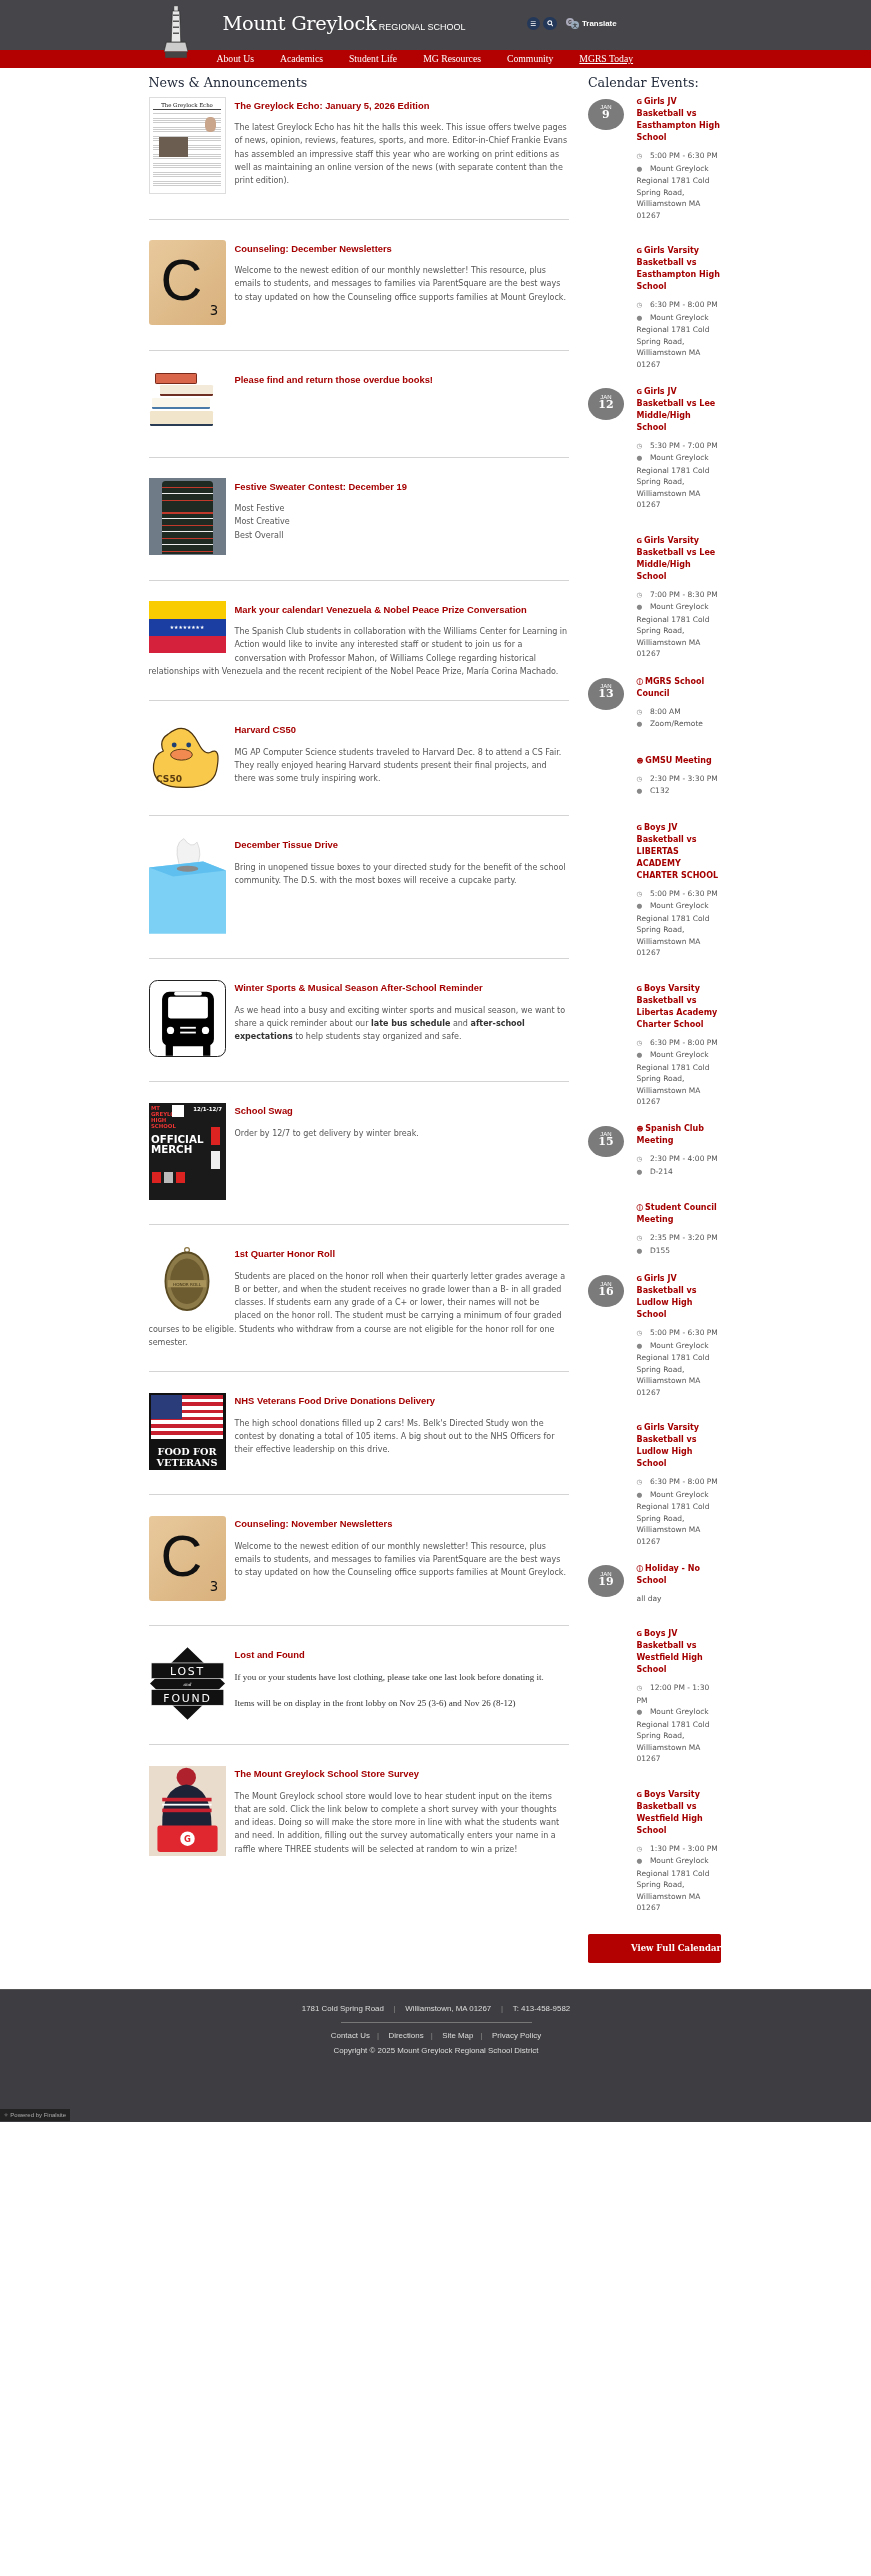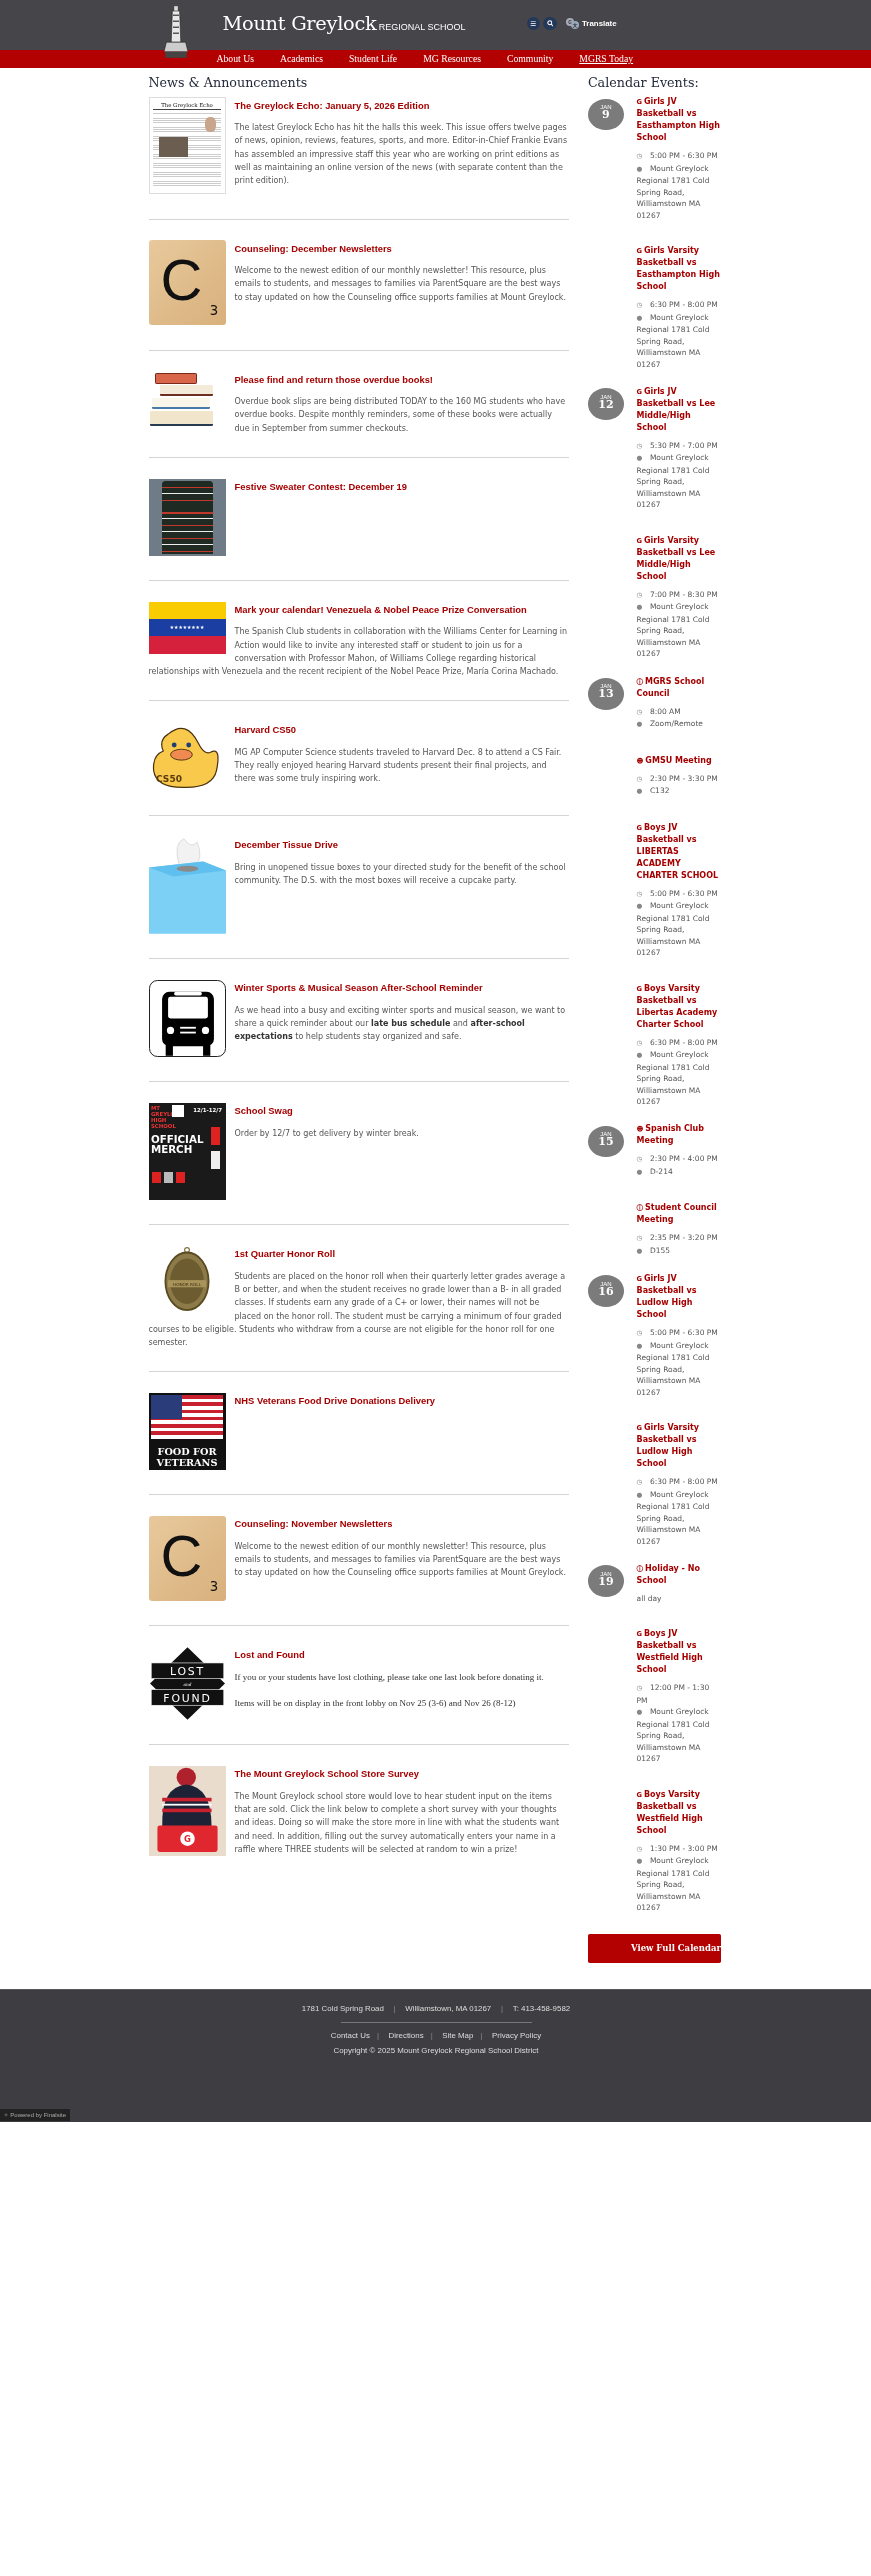--- a/index.html
+++ b/index.html
@@ -163,28 +163,34 @@
     </article>
 
     <article class="news-item">
       <div class="thumb books">
         <div style="left:6px;top:1.2px;width:42px;background:#d9664a;border:0.6px solid #7a2a1a;"></div>
         <div style="left:11px;top:13.3px;width:53px;background:#f3eada;border-bottom:2.4px solid #6e2e22;"></div>
         <div style="left:3.6px;top:27px;width:58px;background:#fbf6ea;border-bottom:2.4px solid #4a7aa8;"></div>
         <div style="left:1.2px;top:40px;width:63px;height:14.5px;background:#f1e6cc;border-bottom:2.4px solid #283b52;"></div>
       </div>
       <h3 class="news-title">Please find and return those overdue books!</h3>
-      <div class="news-body">Overdue book slips are being distributed TODAY to the 160 MG students who have overdue books. Despite monthly reminders, some of these books were actually due in September from summer checkouts.</div>
     </article>
 
     <article class="news-item">
       <div class="thumb sweater">
           <div class="body"></div>
         </div>
       <h3 class="news-title">Festive Sweater Contest: December 19</h3>
+      <div class="news-body">
+        <ul>
+          <li>Most Festive</li>
+          <li>Most Creative</li>
+          <li>Best Overall</li>
+        </ul>
+      </div>
     </article>
 
     <article class="news-item">
       <div class="thumb flag">
         <div style="background:#f8cc00;"></div>
         <div style="background:#1a3ea1;color:#fff;text-align:center;font-size:4.8px;line-height:17px;">★★★★★★★★</div>
         <div style="background:#d5213b;"></div>
       </div>
       <h3 class="news-title">Mark your calendar! Venezuela &amp; Nobel Peace Prize Conversation</h3>
       <div class="news-body">The Spanish Club students in collaboration with the Williams Center for Learning in Action would like to invite any interested staff or student to join us for a conversation with Professor Mahon, of Williams College regarding historical relationships with Venezuela and the recent recipient of the Nobel Peace Prize, María Corina Machado.</div>
@@ -268,20 +274,21 @@
     </article>
 
 
     <article class="news-item">
       <div class="thumb veterans">
         <div style="position:absolute;left:2.4px;top:2.4px;right:2.4px;height:44px;background:repeating-linear-gradient(#c8202f 0 3.6px,#fff 3.6px 7.3px);"></div>
         <div style="position:absolute;left:2.4px;top:2.4px;width:31.5px;height:24px;background:#2a3c7a;"></div>
         <div style="position:absolute;left:0;right:0;bottom:2.4px;color:#fff;font-family:'DejaVu Serif',serif;font-weight:bold;font-size:9.7px;line-height:11px;text-align:center;">FOOD FOR VETERANS</div>
       </div>
       <h3 class="news-title">NHS Veterans Food Drive Donations Delivery</h3>
+      <div class="news-body">The high school donations filled up 2 cars! Ms. Belk's Directed Study won the contest by donating a total of 105 items. A big shout out to the NHS Officers for their effective leadership on this drive.</div>
     </article>
 
     <article class="news-item">
       <div class="thumb tile">
         <span class="letter">C</span>
         <span class="num">3</span>
       </div>
       <h3 class="news-title">Counseling: November Newsletters</h3>
       <div class="news-body">Welcome to the newest edition of our monthly newsletter! This resource, plus emails to students, and messages to families via ParentSquare are the best ways to stay updated on how the Counseling office supports families at Mount Greylock.</div>
     </article>

